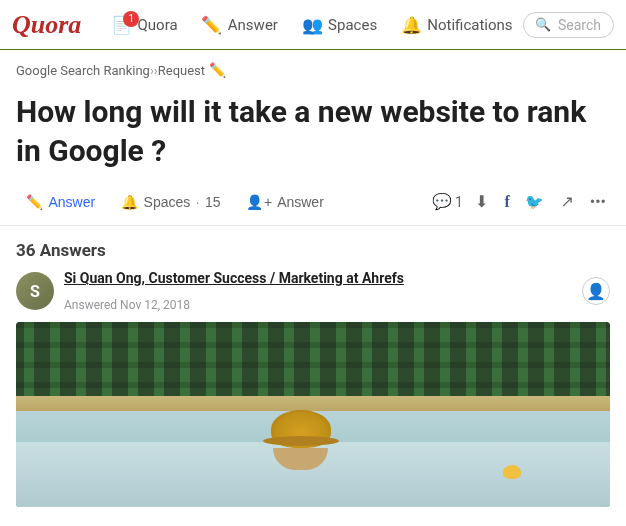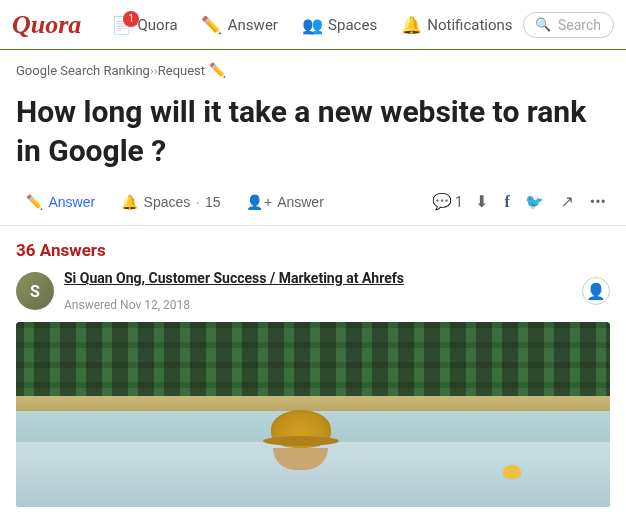--- a/index.html
+++ b/index.html
@@ -121,21 +121,21 @@
       font-size: 14px;
       color: #636466;
       cursor: pointer;
     }
 
     
     .answers-header {
       padding: 14px 16px 10px;
       font-size: 17px;
       font-weight: bold;
-      color: #b91c1c;
+      color: #404040;
     }
 
     
     .answer-item {
       padding: 0 16px;
     }
     .answer-meta {
       display: flex;
       align-items: center;
       justify-content: space-between;

